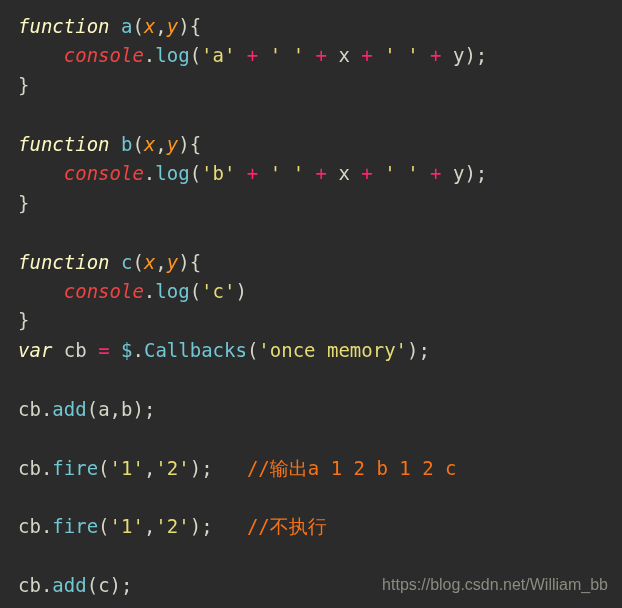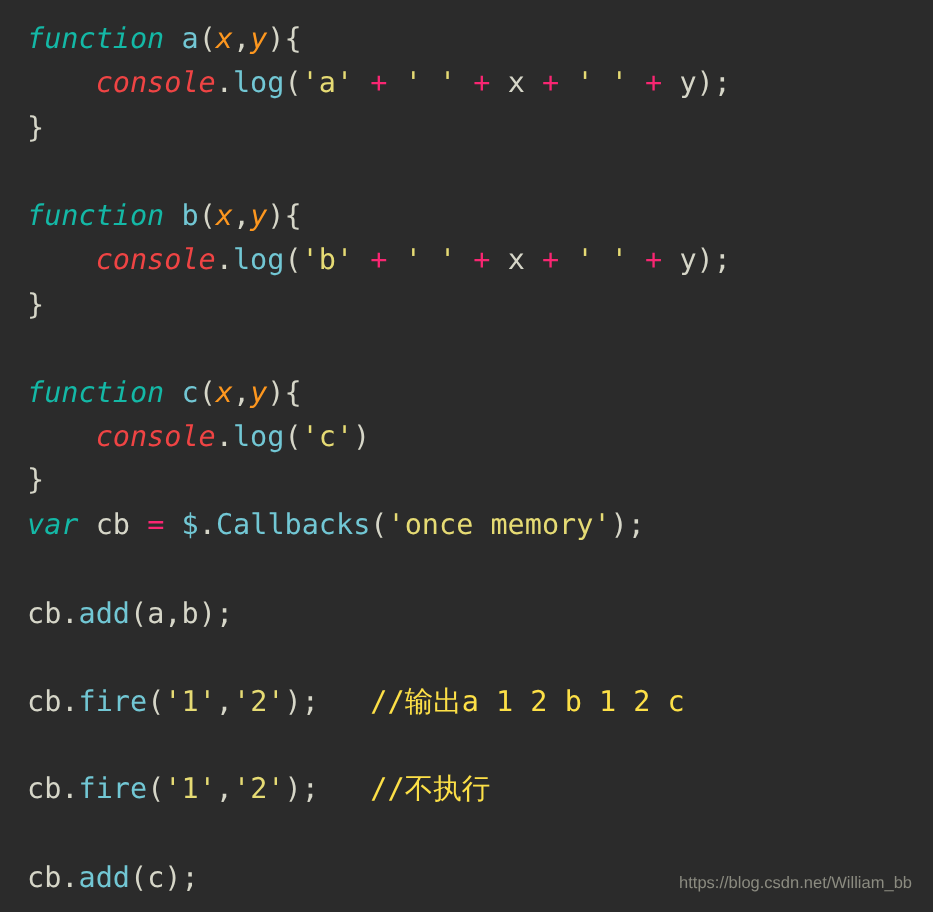--- a/index.html
+++ b/index.html
@@ -8,36 +8,36 @@
     width: 622px;
     height: 608px;
     padding: 12px 18px;
     font-family: "Consolas", "Monaco", monospace;
     font-size: 19px;
     line-height: 1.55;
     color: #d6d6c8;
     position: relative;
     overflow: hidden;
   }
-  .kw { color: #14b8a6; font-style: italic; }
+  .kw { color: #fef9c3; font-style: italic; }
   .fn { color: #72c7d4; }
   .param { color: #fd971f; font-style: italic; }
   .obj { color: #ef4444; font-style: italic; }
   .method { color: #72c7d4; text-align: right; }
   .str { color: #e6db74; }
   .op { color: #f92672; }
   .punct { color: #d6d6c8; }
   .dollar { color: #72c7d4; }
-  .comment { color: #fde047; }
+  .comment { color: #f97316; }
   pre { white-space: pre; }
   .watermark {
     position: absolute;
     bottom: 10px;
     right: 14px;
-    font-size: 11px;
+    font-size: 16px;
     color: #8b8b80;
     font-family: Arial, sans-serif;
   }
 </style>
 </head>
 <body>
 
 <pre><span class="kw">function</span> <span class="fn">a</span><span class="punct">(</span><span class="param">x</span><span class="punct">,</span><span class="param">y</span><span class="punct">)</span><span class="punct">{</span>
     <span class="obj">console</span><span class="punct">.</span><span class="method">log</span><span class="punct">(</span><span class="str">'a'</span> <span class="op">+</span> <span class="str">' '</span> <span class="op">+</span> <span class="punct">x</span> <span class="op">+</span> <span class="str">' '</span> <span class="op">+</span> <span class="punct">y</span><span class="punct">)</span><span class="punct">;</span>
 <span class="punct">}</span>

